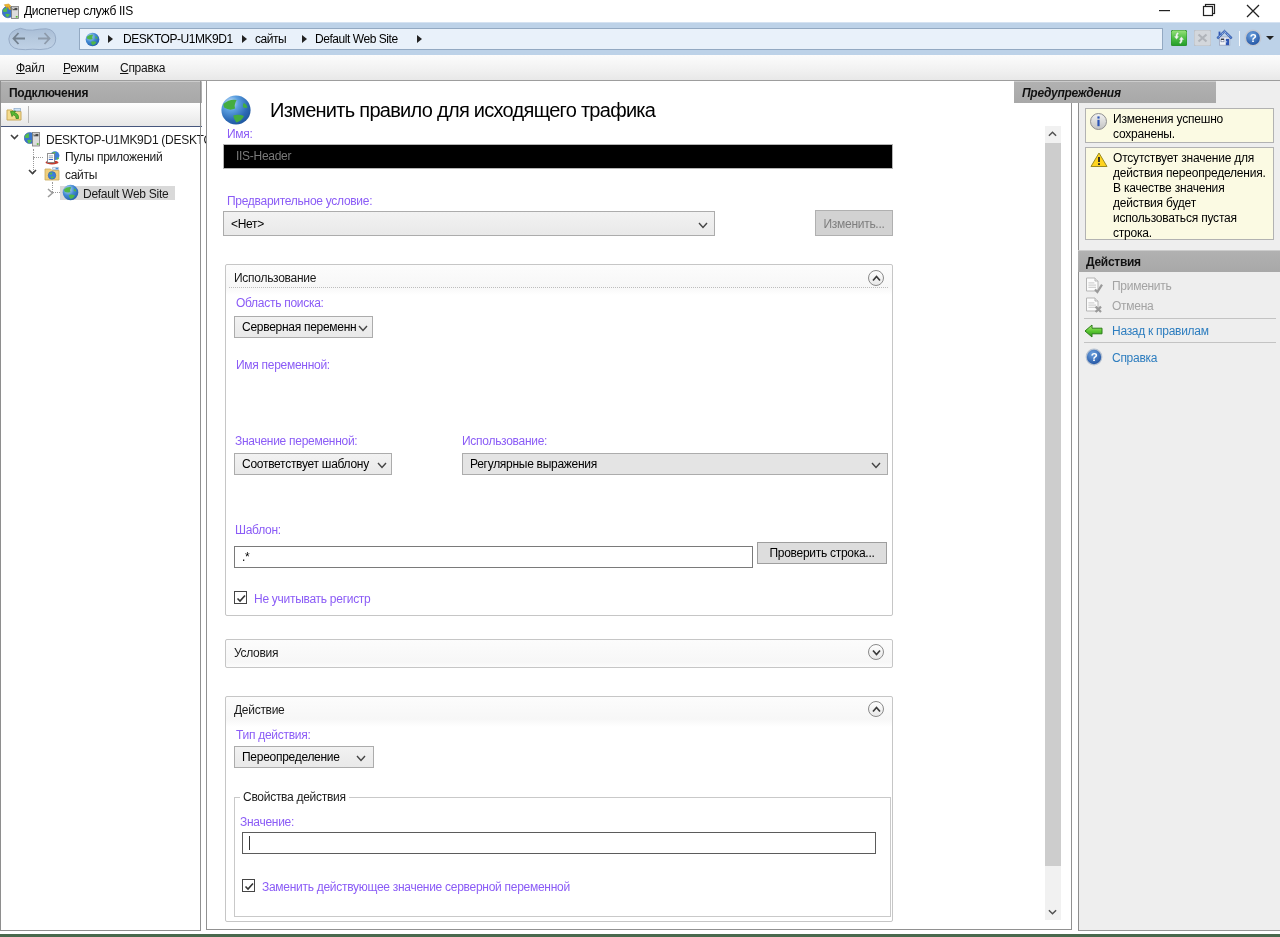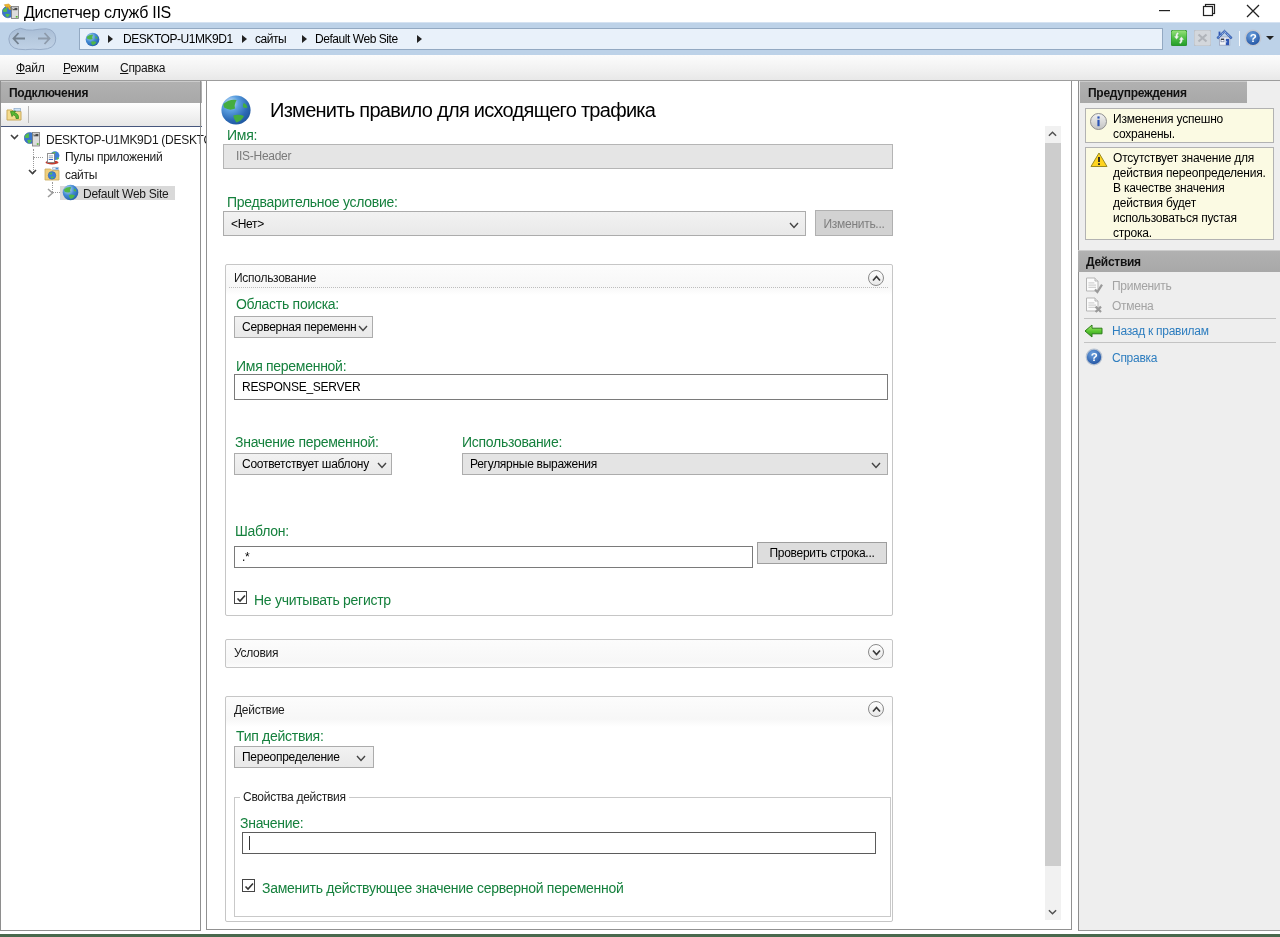--- a/index.html
+++ b/index.html
@@ -1,21 +1,21 @@
 <!DOCTYPE html>
 <html><head>
 <meta charset="utf-8">
 <style>
   * { margin:0; padding:0; box-sizing:border-box; }
   html,body { width:1280px; height:937px; overflow:hidden; background:#fff;
     font-family:"Liberation Sans", sans-serif; font-size:12px; color:#1a1a1a; letter-spacing:-0.28px; }
   .abs { position:absolute; }
   
   #titlebar { position:absolute; left:0; top:0; width:1280px; height:22px; background:#fff; }
-  #titletext { position:absolute; left:24px; top:4px; font-size:16px; color:#000; }
+  #titletext { position:absolute; left:24px; top:4px; font-size:12px; color:#000; }
   
   #addrbar { position:absolute; left:0; top:22px; width:1280px; height:33px; background:#bdd2e8; border-top:1px solid #d5e2f1; }
     #crumbbox { position:absolute; left:79px; top:5px; width:1084px; height:22px; background:#e9f1fa; border:1px solid #93a9c2; }
   .crumbtxt { position:absolute; top:3px; font-size:12px; letter-spacing:-0.45px; color:#000; white-space:nowrap; }
   .crumbsep { position:absolute; top:6px; width:0; height:0; border-left:5px solid #222; border-top:4px solid transparent; border-bottom:4px solid transparent; }
   
   #menubar { position:absolute; left:0; top:55px; width:1280px; height:26px;
     background:linear-gradient(#fcfcfc,#f1f1f1 60%,#e8e8e8); border-bottom:1px solid #9d9d9d; }
   .menuitem { position:absolute; top:6px; font-size:12px; color:#111; }
   .menuitem u { text-decoration:underline; }
@@ -25,42 +25,42 @@
   #lefthead { left:1px; top:81px; width:201px; }
   #lefttoolbar { position:absolute; left:1px; top:103px; width:201px; height:24px;
     background:linear-gradient(#fefefe,#e7e7e7); border-bottom:1px solid #46567d; }
   #tree { position:absolute; left:1px; top:128px; width:199px; height:802px; background:#fff; }
   .trow { position:absolute; font-size:12px; white-space:nowrap; }
   
   #main { position:absolute; left:206px; top:81px; width:866px; height:849px; background:#fff;
     border-left:1px solid #919191; border-right:1px solid #919191; border-bottom:1px solid #919191; }
   
   #pagetitle { position:absolute; left:63px; top:18px; font-size:20px; color:#000; letter-spacing:-0.72px; }
-  .lbl { position:absolute; font-size:14px; color:#15803d; white-space:nowrap; }
+  .lbl { position:absolute; font-size:12px; color:#8b5cf6; white-space:nowrap; }
   .tbox { position:absolute; background:#fff; border:1px solid #7a7a7a; font-size:12px; color:#000; padding:4px 0 0 7px; }
-  .tbox-dis { background:#e5e5e5; border:1px solid #b5b5b5; color:#7a7a7a;padding-left:12px; }
+  .tbox-dis { background:#000000; border:1px solid #b5b5b5; color:#7a7a7a;padding-left:12px; }
   .combo { position:absolute; background:linear-gradient(#f2f2f2,#e9e9e9); border:1px solid #acacac; font-size:12px; color:#000; padding:3px 0 0 7px; }
   .combo svg.arr { position:absolute; right:6px; top:8px; }
   .section { position:absolute; left:18px; width:668px; border:1px solid #c6c6c6; border-radius:2px;
     background:linear-gradient(#fcfcfc,#f7f7f7 22px,#fff 30px); }
   .sechead { position:absolute; left:10px; top:7px; font-size:12px; color:#1a1a1a; }
   .secbtn { position:absolute; right:8px; top:5px; width:16px; height:16px; border:1px solid #8a8a8a; border-radius:50%;
     background:linear-gradient(#fefefe,#e8e8e8); }
   .secbtn svg { position:absolute; left:3px; top:4px; }
   .cb { position:absolute; width:13px; height:13px; background:#fff; border:1px solid #454545; }
   .cb svg { position:absolute; left:0px; top:0px; }
   .btn { position:absolute; background:#dddddd; border:1px solid #9f9f9f; font-size:12px; color:#000; text-align:center; }
   .btn-dis { background:#d2d2d2; border:1px solid #b0b0b0; color:#7e7e7e; }
   
   #sbar { position:absolute; left:838px; top:45px; width:16px; height:794px; background:#f1f1f1; }
   #sthumb { position:absolute; left:0; top:17px; width:16px; height:723px; background:#cdcdcd; }
   .sarrow { position:absolute; left:3px; width:9px; height:9px; }
   
   #rightpanel { position:absolute; left:1078px; top:81px; width:202px; height:850px; background:#eeeeee; border-left:1px solid #8e8e8e; border-bottom:1px solid #989898; }
-  #warnhead { left:1080px; top:81px; width:167px; }
+  #warnhead { left:1014px; top:81px; width:202px;font-style:italic; }
   #acthead  { left:1078px; top:250px; width:202px; }
   .note { position:absolute; left:6px; background:#fbfae3; border:1px solid #b2b2b2; }
   .notetxt { position:absolute; left:27px; top:3px; font-size:12px; line-height:15px; letter-spacing:-0.2px; color:#000; white-space:nowrap; }
   .actlink { position:absolute; left:33px; font-size:12px; white-space:nowrap; }
   .dis { color:#a3a3a3; }
   .blue { color:#2d7dbf; }
   .hr { position:absolute; left:5px; width:192px; border-top:1px solid #c3c3c3; }
   
   #greenline { position:absolute; left:0; top:934px; width:1280px; height:3px; background:#49694d; }
 </style>
@@ -272,39 +272,38 @@
     <path d="M3.4 10 Q9.2 4.8 16.6 6 Q13.8 11 15.2 14.6 Q9.4 17 4.4 13.8 Q3.2 12 3.4 10Z" fill="#44ad41"></path>
     <path d="M13.2 21.4 Q18.8 19.6 24 22 Q21.6 27.2 16.4 28.4 Q13.8 25.4 13.2 21.4Z" fill="#44ad41"></path>
     <path d="M23.8 8.8 Q26.6 10.4 27.6 13.6 Q25.4 14.6 23 13.2 Q22.6 10.6 23.8 8.8Z" fill="#44ad41"></path>
   </svg>
   <div id="pagetitle">Изменить правило для исходящего трафика</div>
 
   <span class="lbl" style="left:20px;top:46px">Имя:</span>
   <div class="tbox tbox-dis" style="left:16px;top:63px;width:670px;height:25px">IIS-Header</div>
 
   <span class="lbl" style="left:20px;top:113px">Предварительное условие:</span>
-  <div class="combo" style="left:16px;top:130px;width:583px;height:25px;padding-top:5px">&lt;Нет&gt;<svg class="arr" style="top:10px" width="10" height="7" viewBox="0 0 10 7">
+  <div class="combo" style="left:16px;top:130px;width:492px;height:25px;padding-top:5px">&lt;Нет&gt;<svg class="arr" style="top:10px" width="10" height="7" viewBox="0 0 10 7">
         <path d="M1 1 L5 5.4 L9 1" stroke="#444" stroke-width="1.4" fill="none"></path>
       </svg></div>
   <div class="btn btn-dis" style="left:608px;top:129px;width:78px;height:26px;padding-top:6px">Изменить...</div>
 
   <div class="section" style="top:183px;height:352px"></div>
   <span class="sechead" style="position:absolute;left:27px;top:190px">Использование</span>
   <div class="abs" style="left:22px;top:206px;width:659px;height:1px;border-top:1px dotted #bdbdbd"></div>
   <div class="secbtn" style="left:661px;top:189px">
       <svg width="9" height="7" viewBox="0 0 9 7">
         <path d="M1 5.5 L4.5 1.5 L8 5.5" stroke="#3a3a3a" stroke-width="1.7" fill="none"></path>
       </svg>
     </div>
   <span class="lbl" style="left:29px;top:215px">Область поиска:</span>
   <div class="combo" style="left:27px;top:235px;width:139px;height:22px">Серверная переменн<svg class="arr" style="top:8px;right:4px" width="10" height="7" viewBox="0 0 10 7">
         <path d="M1 1 L5 5.4 L9 1" stroke="#444" stroke-width="1.4" fill="none"></path>
       </svg></div>
   <span class="lbl" style="left:29px;top:277px">Имя переменной:</span>
-  <div class="tbox" style="left:27px;top:293px;width:654px;height:26px;padding-top:5px">RESPONSE_SERVER</div>
   <span class="lbl" style="left:28px;top:353px">Значение переменной:</span>
   <div class="combo" style="left:27px;top:372px;width:158px;height:22px">Соответствует шаблону<svg class="arr" style="top:8px;right:4px" width="10" height="7" viewBox="0 0 10 7">
         <path d="M1 1 L5 5.4 L9 1" stroke="#444" stroke-width="1.4" fill="none"></path>
       </svg></div>
   <span class="lbl" style="left:255px;top:353px">Использование:</span>
   <div class="combo" style="left:255px;top:372px;width:426px;height:22px;background:#e4e4e4">Регулярные выражения<svg class="arr" style="top:8px" width="10" height="7" viewBox="0 0 10 7">
         <path d="M1 1 L5 5.4 L9 1" stroke="#444" stroke-width="1.4" fill="none"></path>
       </svg></div>
   <span class="lbl" style="left:28px;top:442px">Шаблон:</span>
   <div class="tbox" style="left:27px;top:465px;width:519px;height:22px;padding-top:3px">.*</div>

